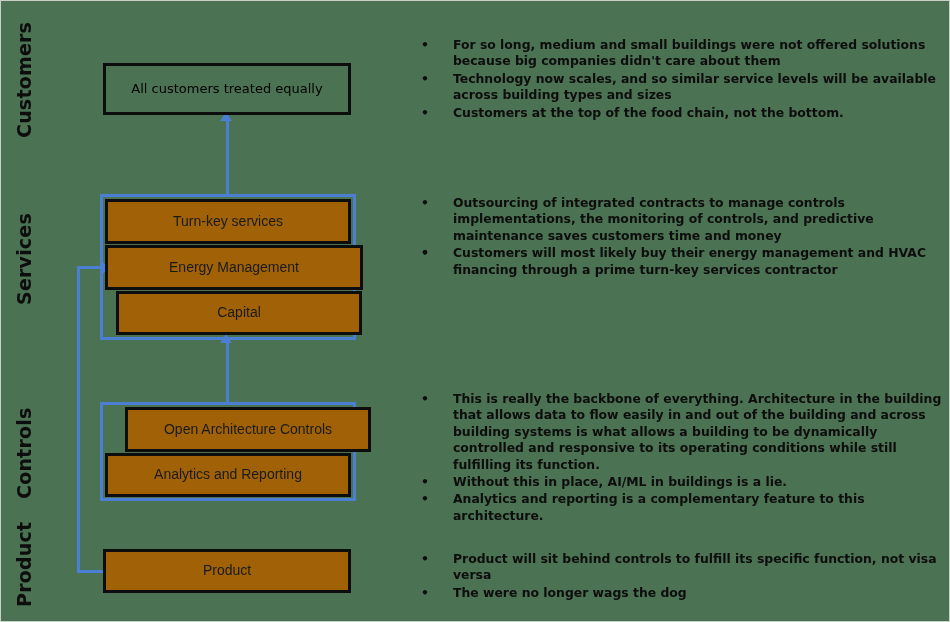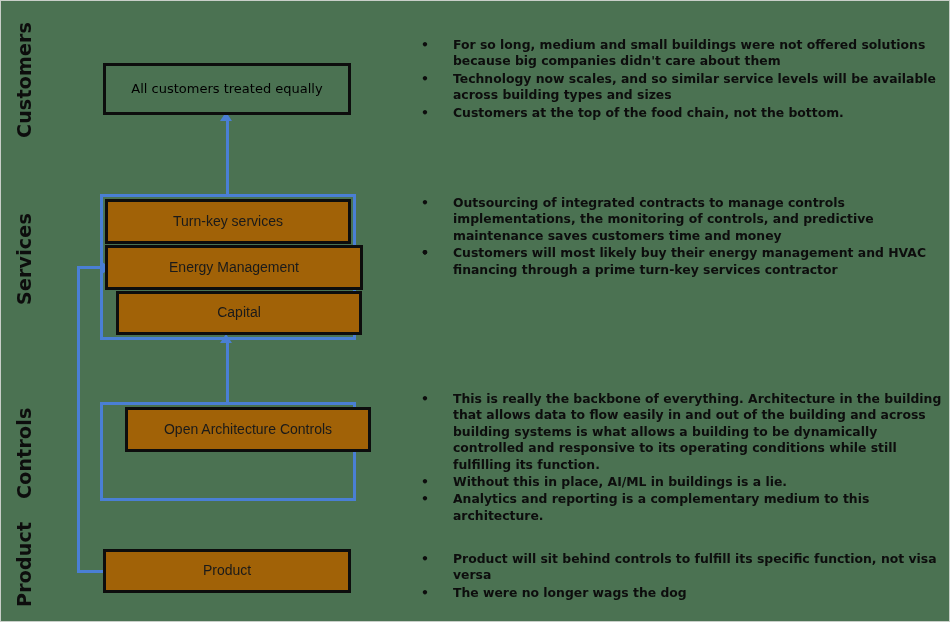--- a/index.html
+++ b/index.html
@@ -154,20 +154,21 @@
   <div class="node" style="left:104px; top:198px; width:246px; height:45px;">Turn-key services</div>
 
   <div class="node" style="left:104px; top:244px; width:258px; height:45px;">Energy Management</div>
 
   <div class="node" style="left:115px; top:290px; width:246px; height:44px;">Capital</div>
 
   <div class="group-outline" style="left:99px; top:401px; width:256px; height:99px;"></div>
 
   <div class="node" style="left:104px; top:406px; width:246px; height:45px;margin-left:20px;">Open Architecture Controls</div>
 
+  <div class="node" style="left:104px; top:452px; width:246px; height:44px;">Analytics and Reporting</div>
 
   <div class="node" style="left:102px; top:548px; width:248px; height:44px;">Product</div>
 
   <div class="bullets" style="top:36px;">
     <ul>
       <li>
         <span class="dot">•</span>
         <span>For so long, medium and small buildings were not offered solutions because big companies didn't care about them</span>
       </li>
       <li>
@@ -205,21 +206,21 @@
       <li>
         <span class="dot">•</span>
         <span>This is really the backbone of everything.  Architecture in the building that allows data to flow easily in and out of the building and across building systems is what allows a building to be dynamically controlled and responsive to its operating conditions while still fulfilling its function.</span>
       </li>
       <li>
         <span class="dot">•</span>
         <span>Without this in place, AI/ML in buildings is a lie.</span>
       </li>
       <li>
         <span class="dot">•</span>
-        <span>Analytics and reporting is a complementary medium to this architecture.</span>
+        <span>Analytics and reporting is a complementary feature to this architecture.</span>
       </li>
     </ul>
   </div>
 
   <div class="bullets" style="top:550px;">
     <ul>
       <li>
         <span class="dot">•</span>
         <span>Product will sit behind controls to fulfill its specific function, not visa versa</span>
       </li>

